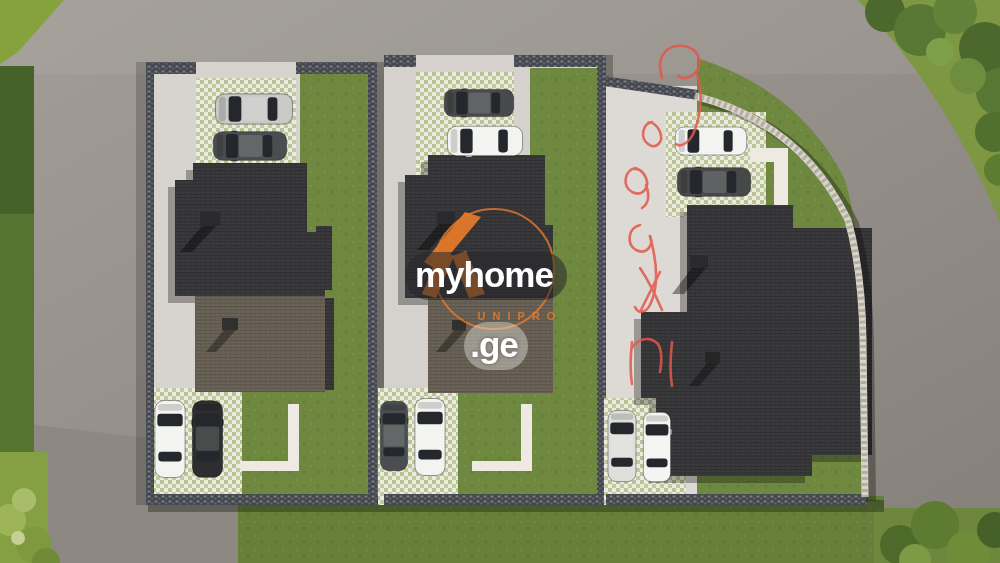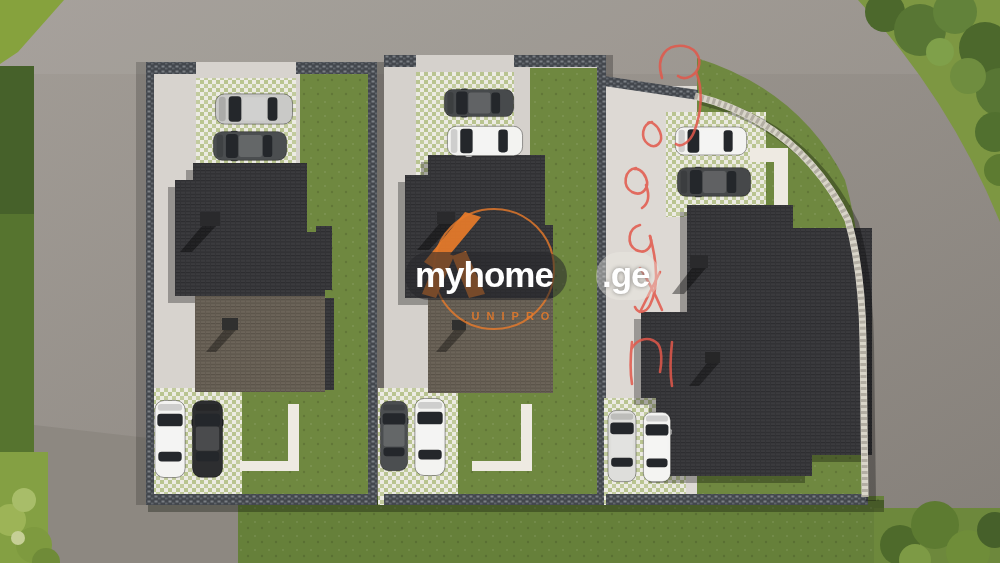--- a/index.html
+++ b/index.html
@@ -9,30 +9,30 @@
     background:#97918a;
   }
   .stage svg{position:absolute;left:0;top:0;}
   
   .wm{position:absolute;left:405px;top:208px;width:235px;height:130px;pointer-events:none;}
   .wm-ring{
     position:absolute;left:28px;top:0;width:118px;height:118px;border-radius:50%;
     border:2.5px solid var(--accent,#e87b2a);opacity:.8;
   }
   .wm-logo{position:absolute;left:46px;top:4px;width:88px;height:94px;opacity:.92;}
-  .wm-pills{position:absolute;left:0;top:44px;display:flex;align-items:center;gap:9px;}
+  .wm-pills{position:absolute;left:0;top:44px;display:flex;align-items:center;gap:22px;flex-direction:column;}
   .wm-pill{
     display:flex;align-items:center;height:46px;border-radius:26px;
     font-weight:bold;font-size:35px;color:#fff;letter-spacing:-1px;
   }
   .wm-pill.dark{background:rgba(38,38,42,.55);padding:0 14px 2px 10px;}
   .wm-pill.light{background:rgba(236,233,226,.42);padding:0 10px 2px 6px;
     text-shadow:0 0 4px rgba(0,0,0,.4);margin-left:20px;}
   .wm-agency{
-    position:absolute;left:34px;top:102px;width:150px;text-align:center;
+    position:absolute;left:40px;top:102px;width:150px;text-align:center;
     color:var(--accent,#e87b2a);font-weight:bold;font-size:11px;
     letter-spacing:7px;opacity:.85;
   }
 </style>
 </head>
 <body>
 
 <div class="stage">
 
 <svg width="1000" height="563" viewBox="0 0 1000 563">

